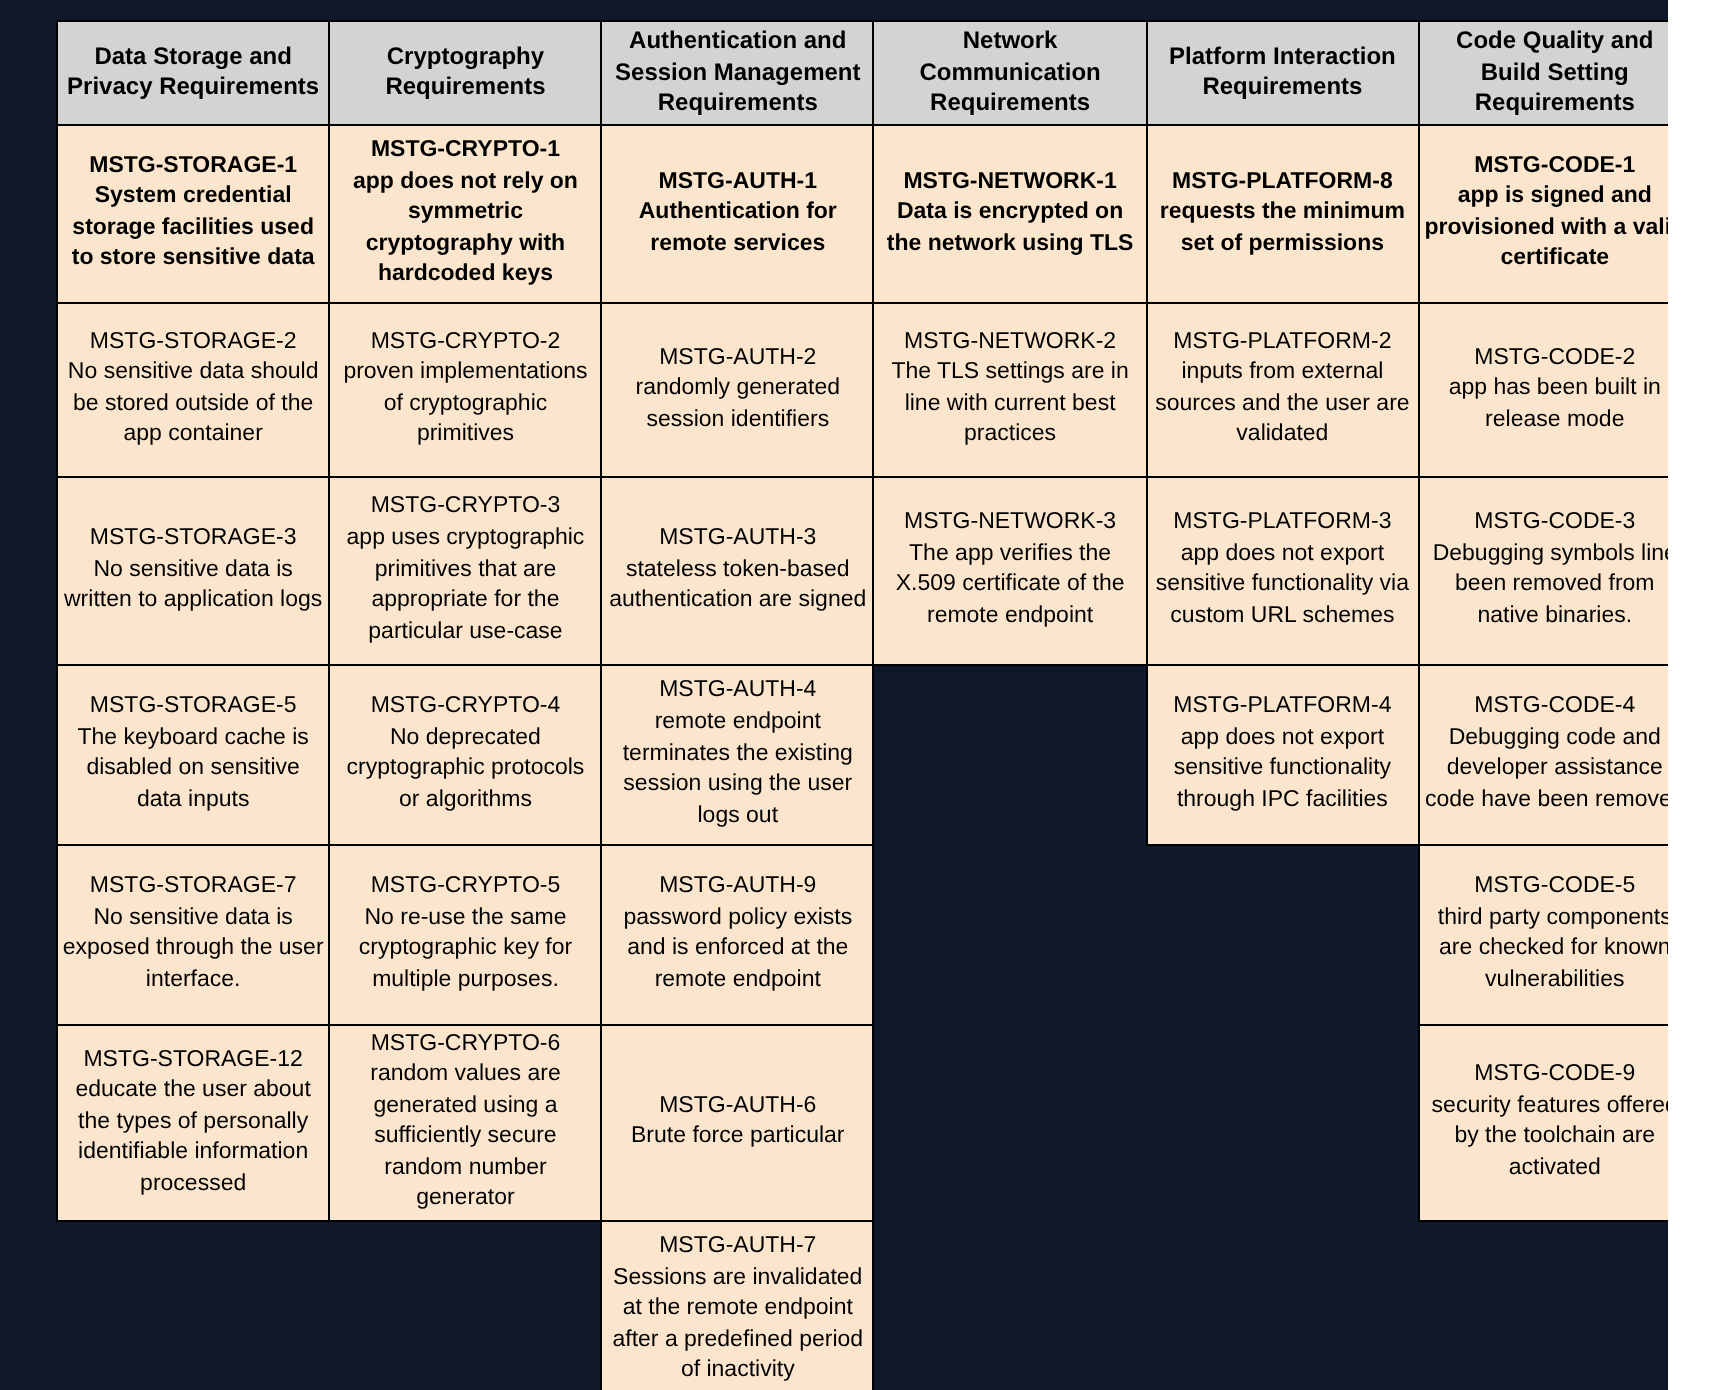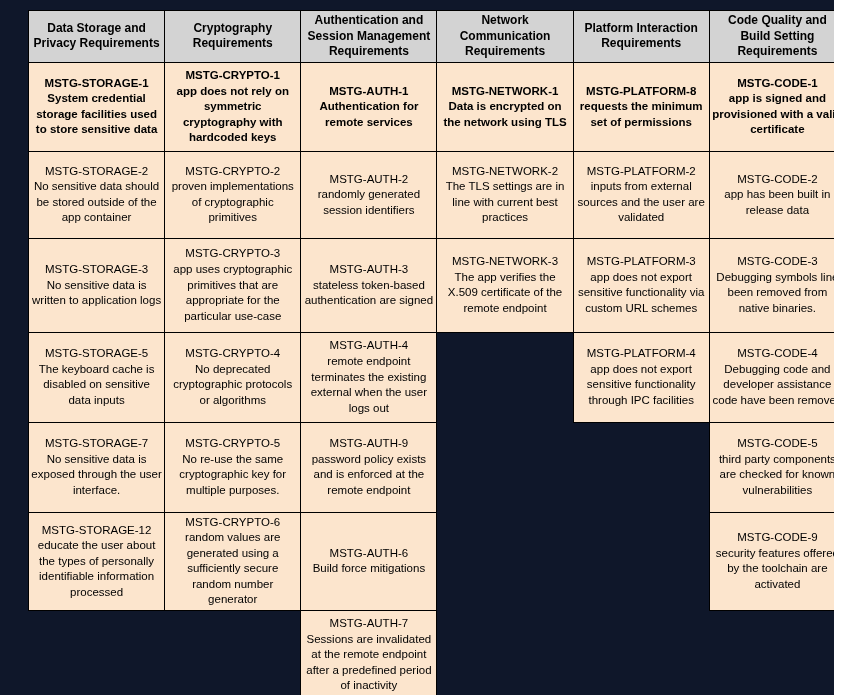--- a/index.html
+++ b/index.html
@@ -131,21 +131,21 @@
         <td class="cell">
           <div class="cid">MSTG-NETWORK-2</div>
           <div class="ctext">The TLS settings are in line with current best practices</div>
         </td>
         <td class="cell">
           <div class="cid">MSTG-PLATFORM-2</div>
           <div class="ctext">inputs from external sources and the user are validated</div>
         </td>
         <td class="cell">
           <div class="cid">MSTG-CODE-2</div>
-          <div class="ctext">app has been built in release data</div>
+          <div class="ctext">app has been built in release mode</div>
         </td>
       </tr>
 
       <tr class="r3">
         <td class="cell">
           <div class="cid">MSTG-STORAGE-3</div>
           <div class="ctext">No sensitive data is written to application logs</div>
         </td>
         <td class="cell">
           <div class="cid">MSTG-CRYPTO-3</div>
@@ -173,21 +173,21 @@
         <td class="cell">
           <div class="cid">MSTG-STORAGE-5</div>
           <div class="ctext">The keyboard cache is disabled on sensitive data inputs</div>
         </td>
         <td class="cell">
           <div class="cid">MSTG-CRYPTO-4</div>
           <div class="ctext">No deprecated cryptographic protocols or algorithms</div>
         </td>
         <td class="cell">
           <div class="cid">MSTG-AUTH-4</div>
-          <div class="ctext">remote endpoint terminates the existing external when the user logs out</div>
+          <div class="ctext">remote endpoint terminates the existing session using the user logs out</div>
         </td>
         <td class="empty"></td>
         <td class="cell">
           <div class="cid">MSTG-PLATFORM-4</div>
           <div class="ctext">app does not export sensitive functionality through IPC facilities</div>
         </td>
         <td class="cell">
           <div class="cid">MSTG-CODE-4</div>
           <div class="ctext">Debugging code and developer assistance code have been removed</div>
         </td>
@@ -218,21 +218,21 @@
         <td class="cell">
           <div class="cid">MSTG-STORAGE-12</div>
           <div class="ctext">educate the user about the types of personally identifiable information processed</div>
         </td>
         <td class="cell">
           <div class="cid">MSTG-CRYPTO-6</div>
           <div class="ctext">random values are generated using a sufficiently secure random number generator</div>
         </td>
         <td class="cell">
           <div class="cid">MSTG-AUTH-6</div>
-          <div class="ctext">Build force mitigations</div>
+          <div class="ctext">Brute force particular</div>
         </td>
         <td class="empty"></td>
         <td class="empty"></td>
         <td class="cell">
           <div class="cid">MSTG-CODE-9</div>
           <div class="ctext">security features offered by the toolchain are activated</div>
         </td>
       </tr>
 
       <tr class="r7">

